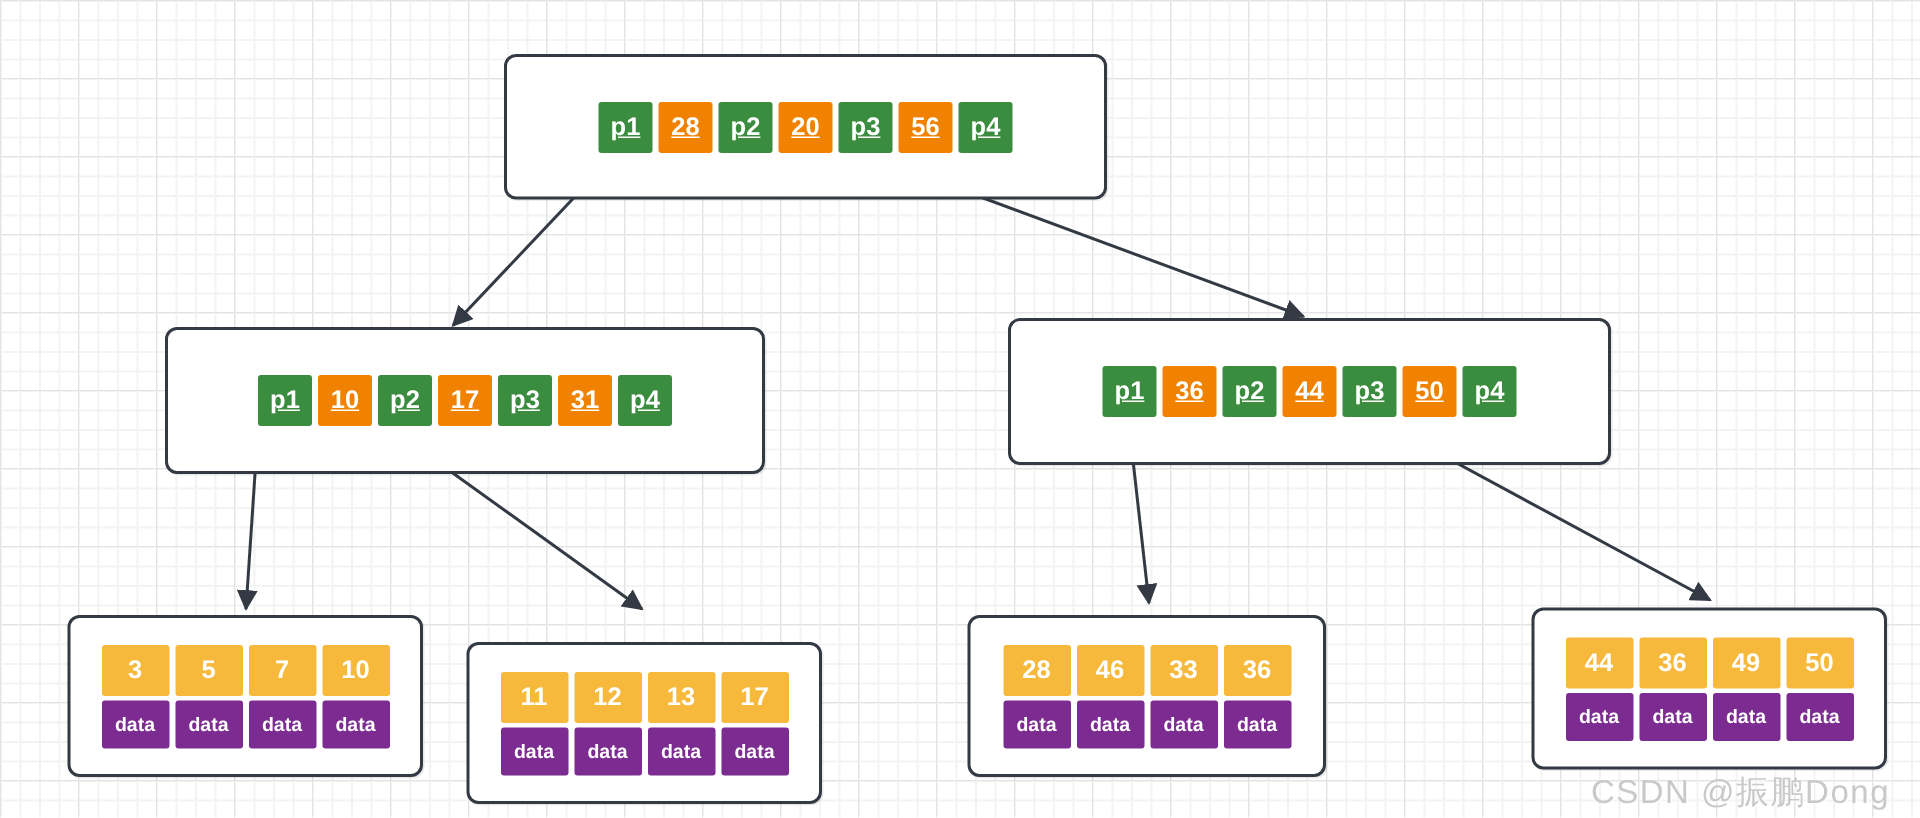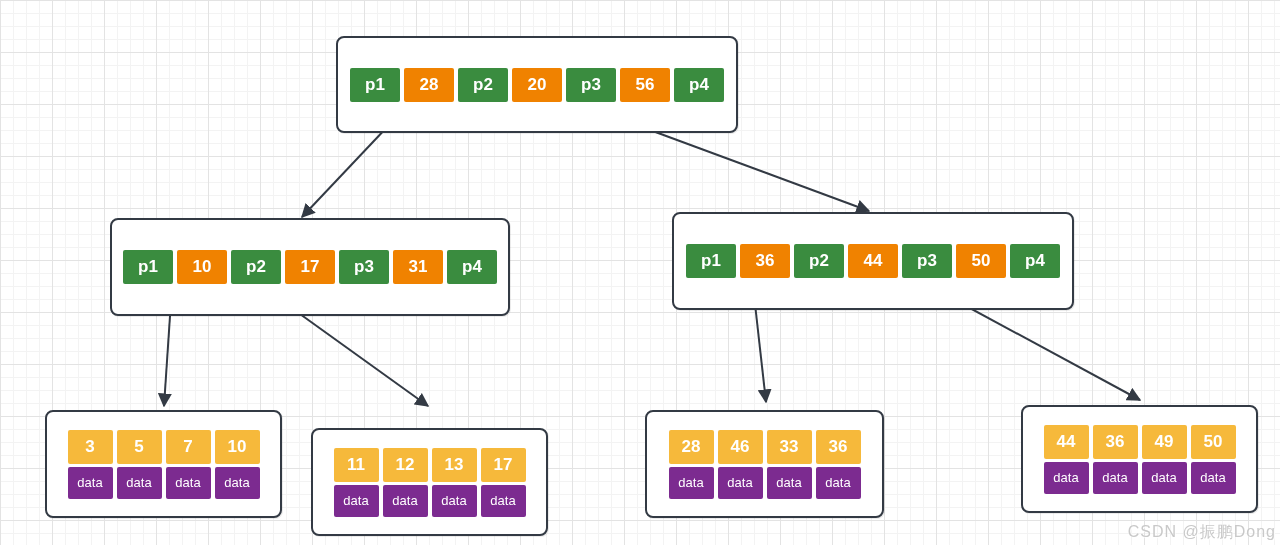--- a/index.html
+++ b/index.html
@@ -34,59 +34,60 @@
     background: #ffffff;
     border: 2px solid var(--node-border);
     border-radius: 8px;
     box-shadow: 1px 1px 0 rgba(0,0,0,0.08);
     display: flex;
     align-items: center;
     justify-content: center;
   }
   .cellrow { display: flex; gap: 4px; }
   .cell {
-    width: 50px; height: 34px;
+    width: 36px; height: 34px;
     display: flex; align-items: center; justify-content: center;
     color: #ffffff;
     font-size: 17px;
     font-weight: 600;
     border-radius: 2px;
+    text-decoration: underline;
   }
   .cell.g { background: var(--pointer-green); }
   .cell.o { background: var(--key-orange); }
 
   .leafrow { display: flex; gap: 4px; }
   .leafcol { display: flex; flex-direction: column; gap: 3px; }
   .leafkey {
     width: 45px; height: 34px;
     display: flex; align-items: center; justify-content: center;
     background: var(--leaf-key-yellow);
     color: #ffffff; font-size: 17px; font-weight: 600;
     border-radius: 2px;
   }
   .leafdata {
     width: 45px; height: 32px;
     display: flex; align-items: center; justify-content: center;
     background: var(--leaf-data-purple);
-    color: #ffffff; font-size: 13px; font-weight: 400;
+    color: #ffffff; font-size: 13px; font-weight: 700;
     border-radius: 2px;
   }
 
   #node-root           { left: 336px; top: 36px;  width: 398px; height: 93px; }
   #node-internal-left  { left: 110px; top: 218px; width: 396px; height: 94px; }
   #node-internal-right { left: 672px; top: 212px; width: 398px; height: 94px; }
   #leaf-1 { left: 45px;   top: 410px; width: 233px; height: 104px; }
   #leaf-2 { left: 311px;  top: 428px; width: 233px; height: 104px; }
   #leaf-3 { left: 645px;  top: 410px; width: 235px; height: 104px; }
   #leaf-4 { left: 1021px; top: 405px; width: 233px; height: 104px; }
 
   .watermark {
     position: absolute;
-    right: 4px; bottom: 2px;
-    font-size: 16px;
+    right: 20px; bottom: 2px;
+    font-size: 22px;
     color: var(--watermark-gray);
     text-shadow: 1px 1px 1px #ffffff;
     letter-spacing: 1px;
   }
 </style>
 </head>
 <body>
 
 <div class="canvas">
 

